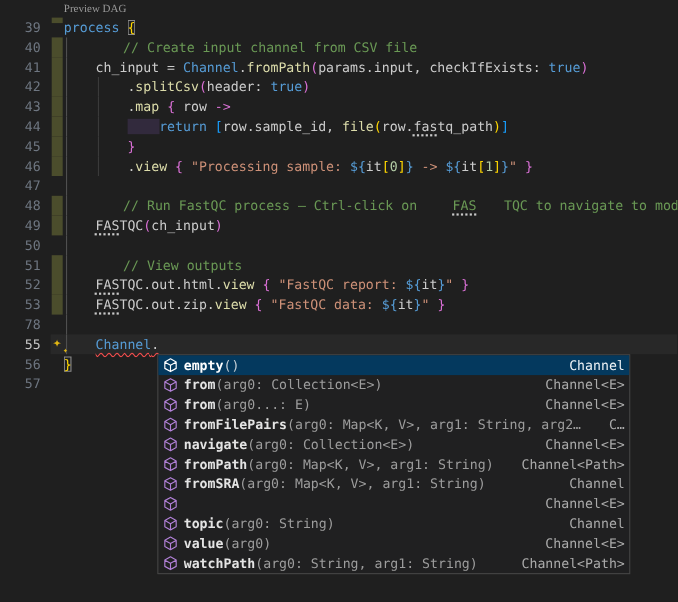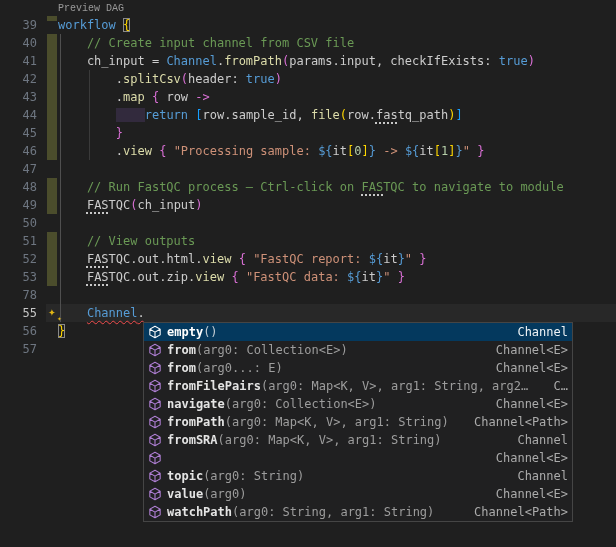--- a/index.html
+++ b/index.html
@@ -9,37 +9,37 @@
     font-family: "DejaVu Sans Mono", monospace;
     position: relative;
   }
   #editor { position:absolute; inset:0; }
 
   
   #codelens-row { height:16px; display:flex; align-items:flex-end; }
   #codelens-row .lnum-spacer { width:46px; flex:none; }
   #codelens-row .deco-spacer { width:12px; flex:none; position:relative; }
   #codelens-row .top-bar { position:absolute; left:1px; top:-0px; width:10px; height:5px; background:var(--modified_bar); }
-  .codelens { font-family:Liberation Mono, monospace; font-size:10px; color:var(--codelens); cursor:pointer; line-height:14px; }
+  .codelens { font-family:Liberation Serif, serif; font-size:10px; color:var(--codelens); cursor:pointer; line-height:14px; }
 
   .crow { height:18px; display:flex; font-size:12px; line-height:18px; white-space:pre; }
   .crow .lnum { width:46px; flex:none; text-align:right; padding-right:9px; color:var(--gutter_text); }
   .crow.active .lnum { color:var(--active_gutter_text); }
   .crow .ldeco { width:12px; flex:none; position:relative; }
   .crow .gbar { position:absolute; left:1px; top:0; width:10px; height:18px; background:var(--modified_bar); }
   .crow .lcode { flex:1; position:relative; }
   .crow.active .lcode, .crow.active .ldeco { background: rgba(255,255,255,0.045); }
 
   .guide { position:absolute; top:0; bottom:0; width:1px; background:var(--guide); }
   .guide.g0 { background:var(--guide_active); }
 
   .tk-kw  { color:var(--kw); }
   .tk-fn  { color:var(--fn); }
   .tk-txt { color:var(--txt);margin-top:41px; }
-  .tk-cmt { color:var(--cmt); }
+  .tk-cmt { color:var(--cmt);margin-left:25px; }
   .tk-str { color:var(--str); }
   .tk-num { color:var(--num); }
   .tk-b1  { color:var(--b1); }
   .tk-b2  { color:var(--b2); }
   .tk-b3  { color:var(--b3); }
   .tk-itp { color:var(--itp); }
   .tk-box { background:var(--box_highlight); }
 
   .bm { box-shadow: inset 0 0 0 1px #8a8a8a; }
   .err { text-decoration: underline wavy var(--error); text-decoration-thickness:1px; text-underline-offset:3px; }
@@ -75,21 +75,21 @@
 
 <div id="editor">
   <div id="codelens-row">
     <div class="lnum-spacer"></div>
     <div class="deco-spacer">
       <div class="top-bar"></div>
     </div>
     <span class="codelens">Preview DAG</span>
   </div>
   <div id="code-lines">
-      <div class="crow"><span class="lnum">39</span><div class="ldeco"></div><div class="lcode"><span class="tk-kw">workflow</span><span class="tk-txt"> </span><span class="tk-b1 bm">{</span></div></div>
+      <div class="crow"><span class="lnum">39</span><div class="ldeco"></div><div class="lcode"><span class="tk-kw">process</span><span class="tk-txt"> </span><span class="tk-b1 bm">{</span></div></div>
       <div class="crow"><span class="lnum">40</span><div class="ldeco"><div class="gbar"></div></div><div class="lcode"><div class="guide g0" style="left: 2px;"></div><span class="tk-cmt">    // Create input channel from CSV file</span></div></div>
       <div class="crow"><span class="lnum">41</span><div class="ldeco"><div class="gbar"></div></div><div class="lcode"><div class="guide g0" style="left: 2px;"></div><span class="tk-txt">    ch_input = </span><span class="tk-kw">Channel</span><span class="tk-txt">.</span><span class="tk-fn">fromPath</span><span class="tk-b2">(</span><span class="tk-txt">params.input, checkIfExists: </span><span class="tk-kw">true</span><span class="tk-b2">)</span></div></div>
       <div class="crow"><span class="lnum">42</span><div class="ldeco"><div class="gbar"></div></div><div class="lcode"><div class="guide g0" style="left: 2px;"></div><div class="guide" style="left: 30.92px;"></div><span class="tk-txt">        .</span><span class="tk-fn">splitCsv</span><span class="tk-b2">(</span><span class="tk-txt">header: </span><span class="tk-kw">true</span><span class="tk-b2">)</span></div></div>
       <div class="crow"><span class="lnum">43</span><div class="ldeco"><div class="gbar"></div></div><div class="lcode"><div class="guide g0" style="left: 2px;"></div><div class="guide" style="left: 30.92px;"></div><span class="tk-txt">        .</span><span class="tk-fn">map</span><span class="tk-txt"> </span><span class="tk-b2">{</span><span class="tk-txt"> row </span><span class="tk-b2">-&gt;</span></div></div>
       <div class="crow"><span class="lnum">44</span><div class="ldeco"><div class="gbar"></div></div><div class="lcode"><div class="guide g0" style="left: 2px;"></div><div class="guide" style="left: 30.92px;"></div><span class="tk-txt">        </span><span class="tk-box">    </span><span class="tk-kw">return</span><span class="tk-txt"> </span><span class="tk-b3">[</span><span class="tk-txt">row.sample_id, </span><span class="tk-fn">file</span><span class="tk-b1">(</span><span class="tk-txt">row.</span><span class="tk-txt hint">fas</span><span class="tk-txt">tq_path</span><span class="tk-b1">)</span><span class="tk-b3">]</span></div></div>
       <div class="crow"><span class="lnum">45</span><div class="ldeco"><div class="gbar"></div></div><div class="lcode"><div class="guide g0" style="left: 2px;"></div><div class="guide" style="left: 30.92px;"></div><span class="tk-txt">        </span><span class="tk-b2">}</span></div></div>
       <div class="crow"><span class="lnum">46</span><div class="ldeco"><div class="gbar"></div></div><div class="lcode"><div class="guide g0" style="left: 2px;"></div><div class="guide" style="left: 30.92px;"></div><span class="tk-txt">        .</span><span class="tk-fn">view</span><span class="tk-txt"> </span><span class="tk-b2">{</span><span class="tk-txt"> </span><span class="tk-str">"Processing sample: </span><span class="tk-itp">${</span><span class="tk-txt">it</span><span class="tk-b1">[</span><span class="tk-num">0</span><span class="tk-b1">]</span><span class="tk-itp">}</span><span class="tk-str"> -&gt; </span><span class="tk-itp">${</span><span class="tk-txt">it</span><span class="tk-b1">[</span><span class="tk-num">1</span><span class="tk-b1">]</span><span class="tk-itp">}</span><span class="tk-str">"</span><span class="tk-txt"> </span><span class="tk-b2">}</span></div></div>
       <div class="crow"><span class="lnum">47</span><div class="ldeco"></div><div class="lcode"><div class="guide g0" style="left: 2px;"></div></div></div>
       <div class="crow"><span class="lnum">48</span><div class="ldeco"><div class="gbar"></div></div><div class="lcode"><div class="guide g0" style="left: 2px;"></div><span class="tk-cmt">    // Run FastQC process – Ctrl-click on </span><span class="tk-cmt hint">FAS</span><span class="tk-cmt">TQC to navigate to module</span></div></div>
       <div class="crow"><span class="lnum">49</span><div class="ldeco"><div class="gbar"></div></div><div class="lcode"><div class="guide g0" style="left: 2px;"></div><span class="tk-txt">    </span><span class="tk-txt hint">FAS</span><span class="tk-txt">TQC</span><span class="tk-b2">(</span><span class="tk-txt">ch_input</span><span class="tk-b2">)</span></div></div>

